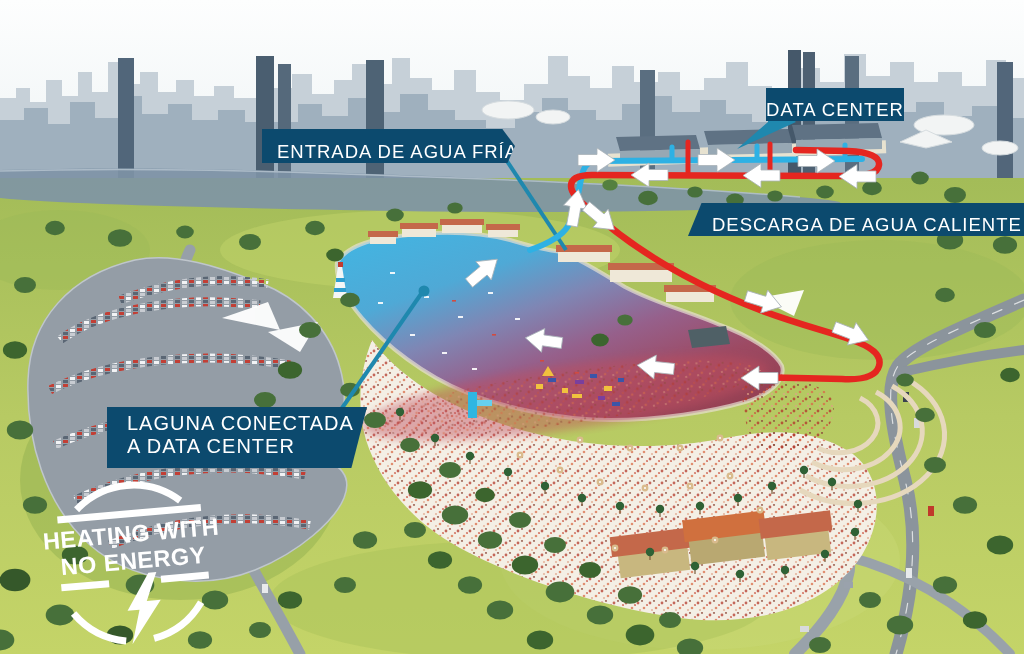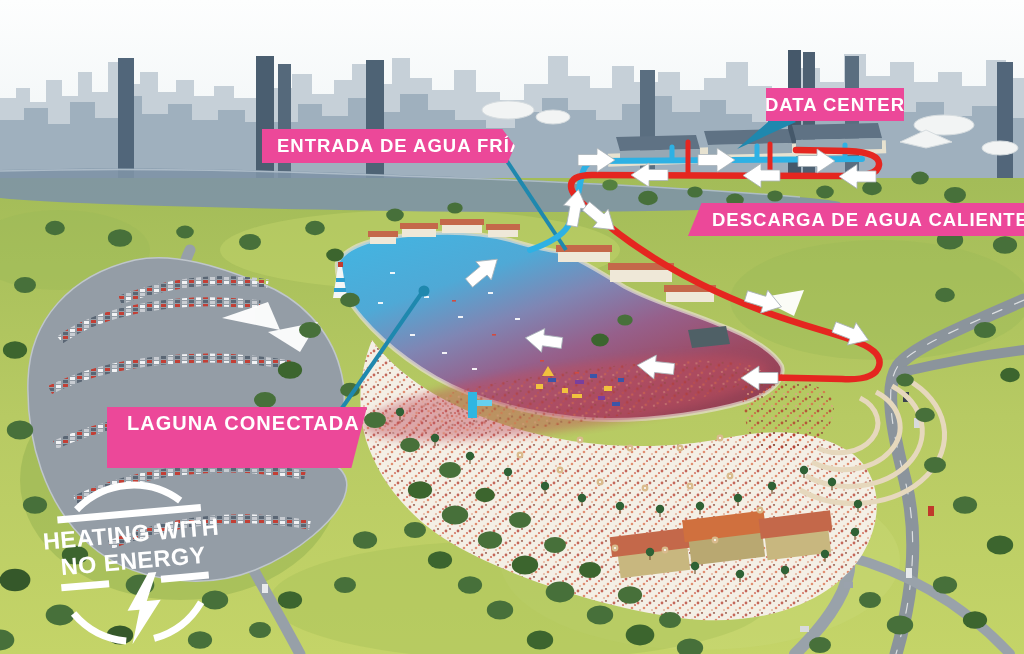--- a/index.html
+++ b/index.html
@@ -1,20 +1,20 @@
 <!DOCTYPE html>
 <html><head>
 <meta charset="utf-8">
 <style>
   html,body{margin:0;padding:0;background:#e9edef;}
   .stage{position:relative;width:1024px;height:654px;overflow:hidden;font-family:"Liberation Sans",sans-serif;background:#fff;}
   .stage svg{position:absolute;left:0;top:0;}
-  .lbl{position:absolute;background:#ec4899;color:#fff;font-weight:bold;
+  .lbl{position:absolute;background:#0c4a6e;color:#fff;font-weight:normal;
        font-family:"Liberation Sans",sans-serif;letter-spacing:1px;
-       display:flex;align-items:center;white-space:nowrap;}
+       display:flex;align-items:flex-end;white-space:nowrap;}
   #lbl-entrada{left:262px;top:129px;width:238px;height:34px;padding-left:15px;font-size:18.5px;
       clip-path:polygon(0 0,95% 0,100% 50%,97% 100%,0 100%);}
   #lbl-datacenter{left:766px;top:88px;width:138px;height:33px;justify-content:center;font-size:18.5px;}
   #lbl-descarga{left:688px;top:203px;width:314px;height:33px;padding-left:24px;font-size:18.5px;
       clip-path:polygon(4% 0,100% 0,100% 100%,0 100%);}
   #lbl-laguna{left:107px;top:407px;width:240px;height:52px;padding:5px 0 4px 20px;font-size:20px;line-height:23px;
       display:block;clip-path:polygon(0 0,100% 0,94% 100%,0 100%);}
   #lbl-laguna span{display:block;}
 </style>
 </head>
@@ -431,14 +431,15 @@
   <span>ENTRADA DE AGUA FRÍA</span>
 </div>
 <div class="lbl" id="lbl-datacenter">
   <span>DATA CENTER</span>
 </div>
 <div class="lbl" id="lbl-descarga">
   <span>DESCARGA DE AGUA CALIENTE</span>
 </div>
 <div class="lbl" id="lbl-laguna">
   <span>LAGUNA CONECTADA</span>
+  <span>A DATA CENTER</span>
 </div>
 </div>
 
 </body></html>

